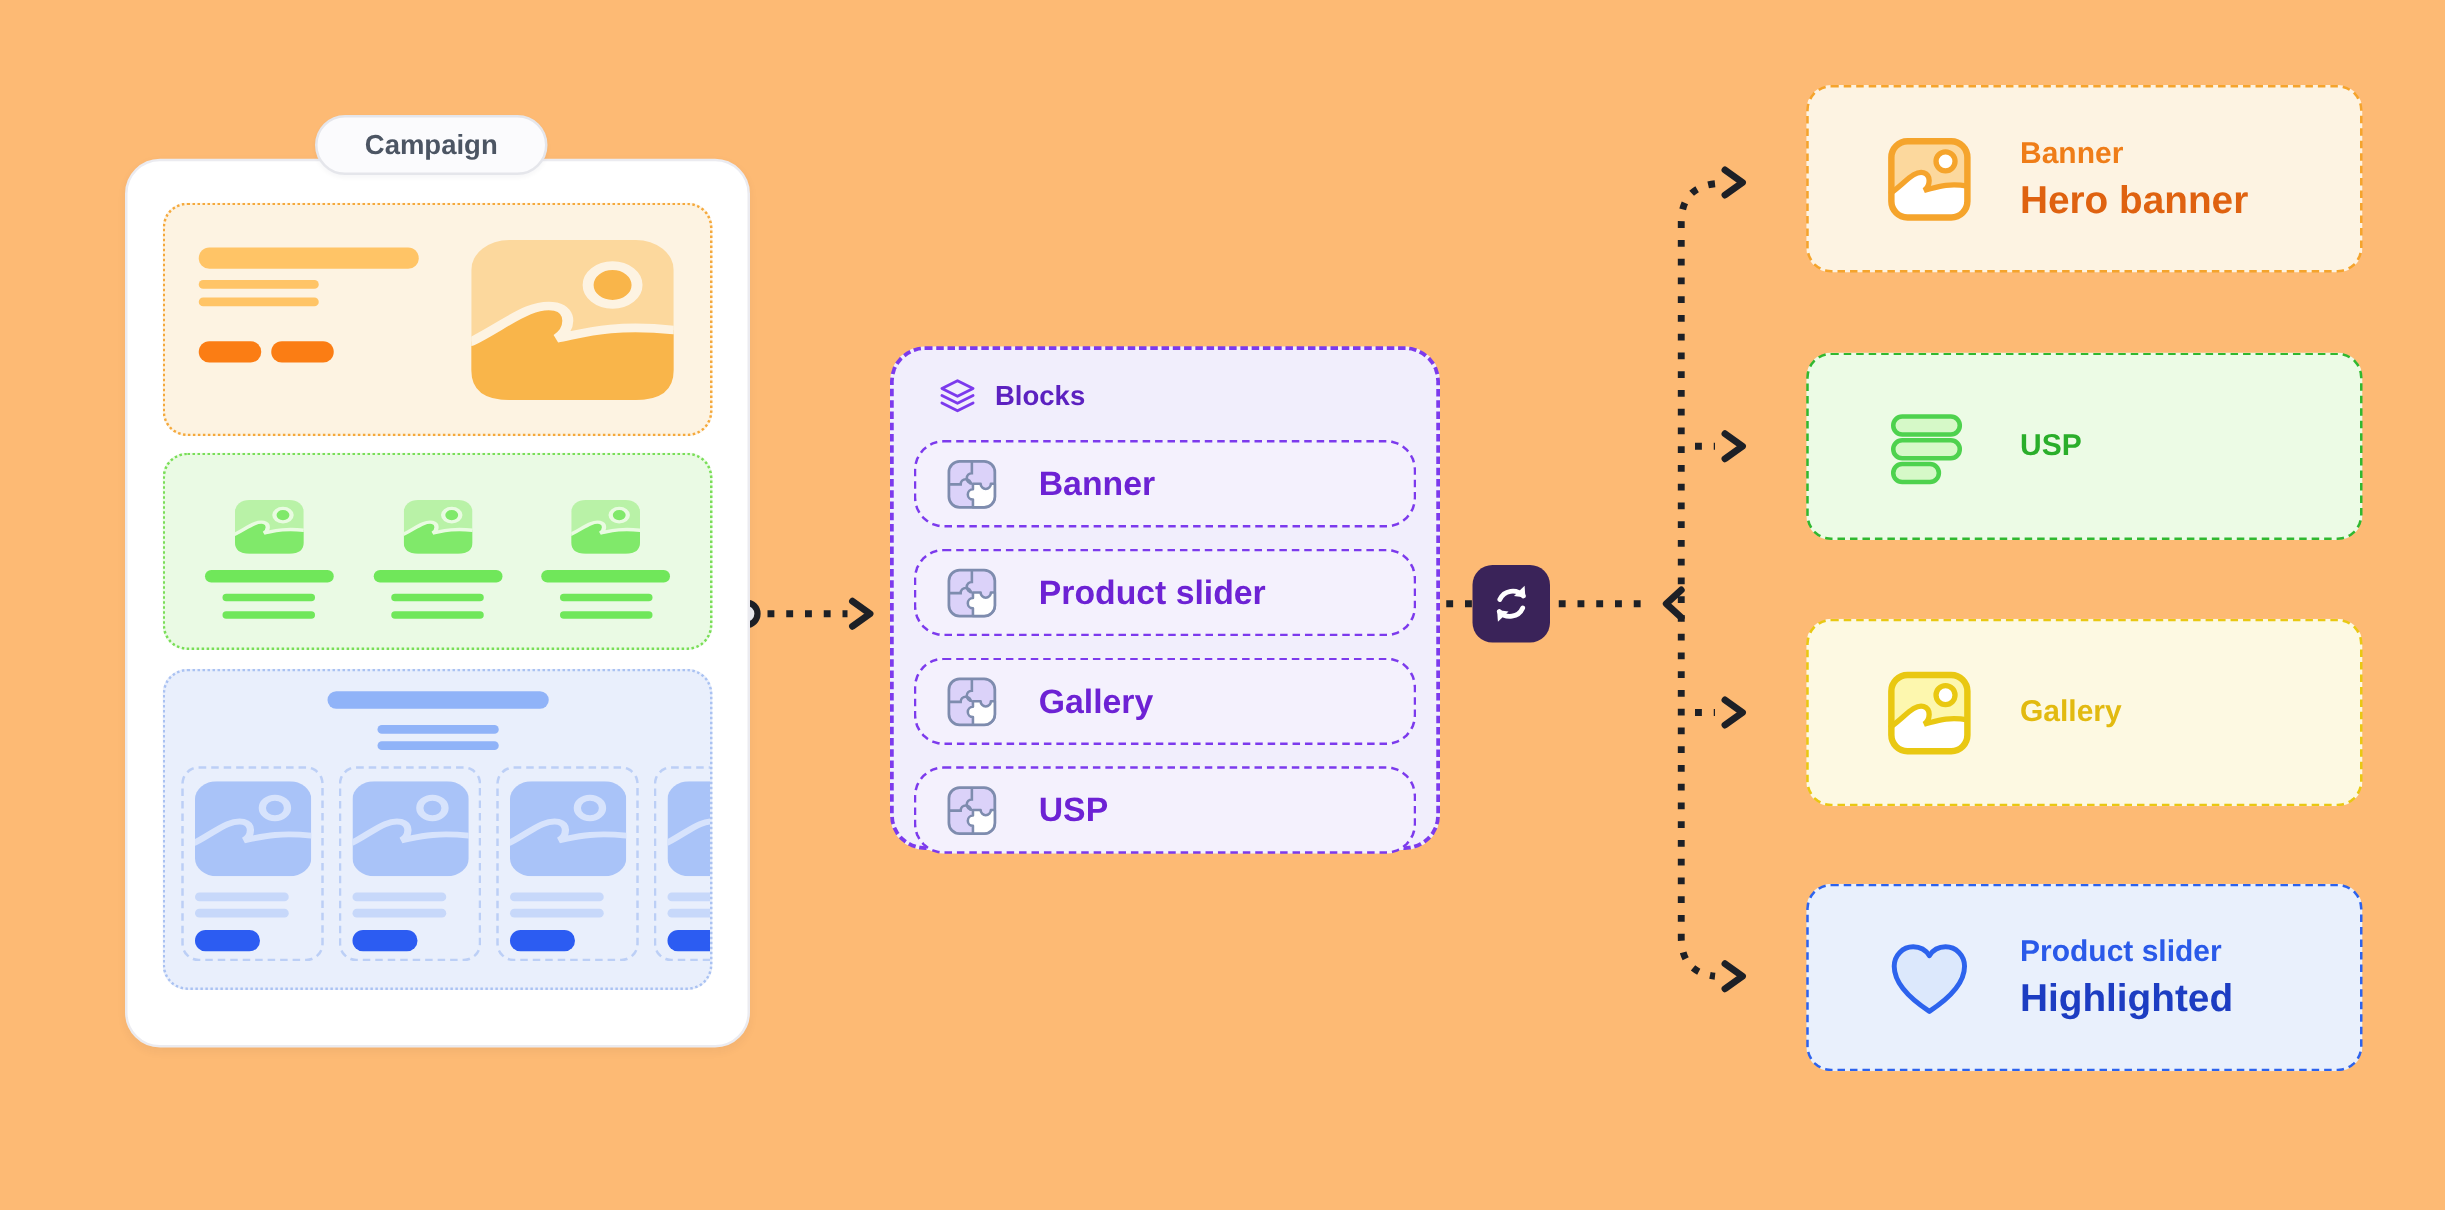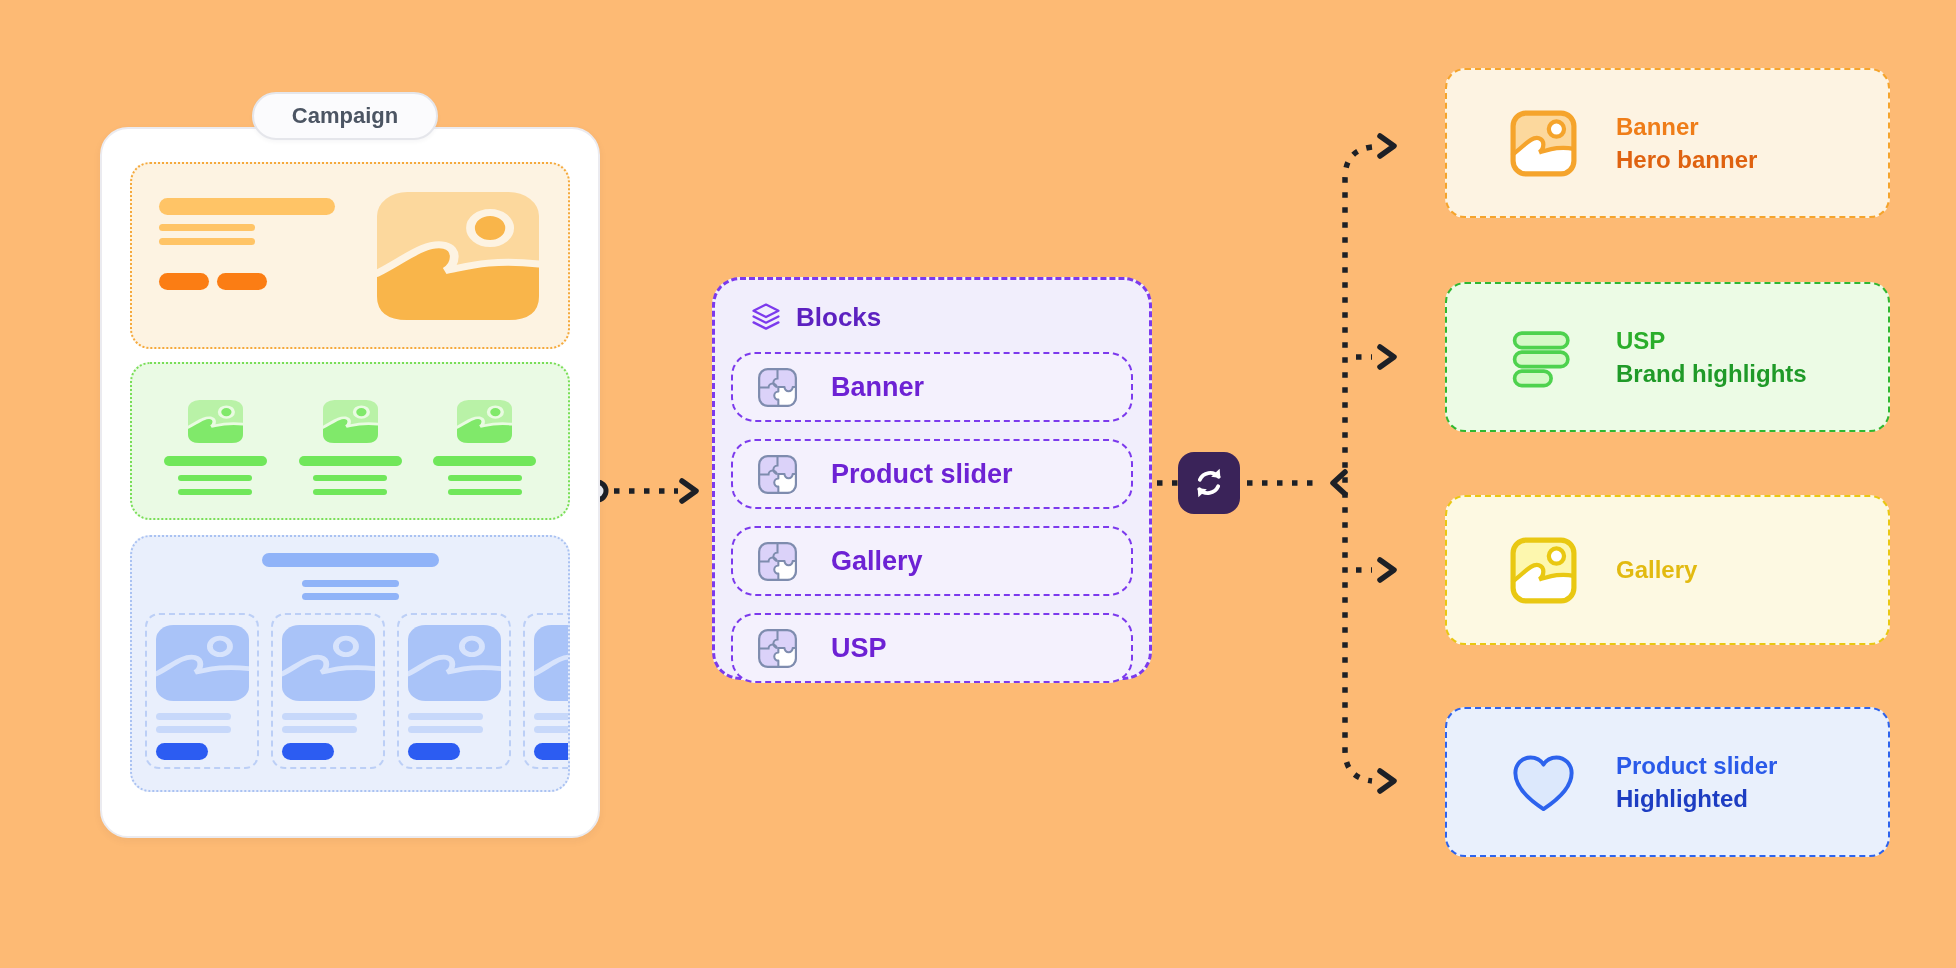--- a/index.html
+++ b/index.html
@@ -43,39 +43,39 @@
   .s-card{width:114px;height:156px;border:2px dashed #bccff6;border-radius:14px;box-sizing:border-box;
     padding:10px 9px;flex:none;}
   .sl{width:75px;height:7px;border-radius:4px;background:#c7d8fa;margin-top:8px;}
   .sl.two{margin-top:6px;}
   .s-btn{width:52px;height:17px;border-radius:9px;background:#2c5cf2;margin-top:10px;}
 
   
   .blocks-panel{position:absolute;left:712px;top:277px;width:440px;height:403px;background:#f1eefc;
     border:3px dashed #7c3aed;border-radius:28px;box-sizing:border-box;padding:23px 16px 0;}
   .blocks-header{display:flex;align-items:center;gap:13px;margin-left:18px;height:28px;}
-  .blocks-title{font-size:26px;font-weight:700;color:#5c21c0;}
+  .blocks-title{font-size:22px;font-weight:700;color:#5c21c0;}
   .block-item{height:70px;border:2px dashed #7c3aed;border-radius:24px;background:#f4f1fd;
     box-sizing:border-box;display:flex;align-items:center;padding-left:24px;gap:33px;margin-top:17px;}
   .block-item.first{margin-top:21px;}
   .block-label{font-size:27px;font-weight:700;color:#6d22d4;}
 
   
   .sync-badge{position:absolute;left:1178px;top:452px;width:62px;height:62px;background:#3a2359;
     border-radius:16px;display:flex;align-items:center;justify-content:center;z-index:2;}
 
   
   .out-card{position:absolute;left:1445px;width:445px;height:150px;border-radius:20px;box-sizing:border-box;
     display:flex;align-items:center;padding-left:60px;gap:36px;}
   .oc-banner{top:68px;background:#fdf3e2;border:2px dashed #f5a42c;}
   .oc-usp{top:282px;background:#ecfbe5;border:2px dashed #30b830;}
   .oc-gallery{top:495px;background:#fdf9e2;border:2px dashed #e9c812;}
   .oc-slider{top:707px;background:#e9f0fc;border:2px dashed #2d63ed;}
   .out-cat{font-size:24px;font-weight:600;}
-  .out-title{font-size:24px;font-weight:700;margin-top:5px;}
+  .out-title{font-size:31px;font-weight:700;margin-top:5px;}
   .oc-banner .out-cat{color:#ef7d18;} .oc-banner .out-title{color:#df6210;}
   .oc-usp .out-cat{color:#2aae2a;} .oc-usp .out-title{color:#1f9a28;}
   .oc-gallery .out-cat{color:#e2ba10;} .oc-gallery .out-title{color:#9b7508;}
   .oc-slider .out-cat{color:#2a5ae9;} .oc-slider .out-title{color:#1d3dc2;}
 </style>
 </head>
 <body>
 
 <div class="canvas">
 
@@ -286,21 +286,20 @@
   </div>
 
   <div class="out-card oc-usp">
     <svg width="73" height="73" viewBox="0 0 48 48">
       <rect x="5" y="8" width="35" height="9.5" rx="4.7" fill="#d6f9c8" stroke="#4ed24e" stroke-width="2.4"></rect>
       <rect x="5" y="20.5" width="35" height="9.5" rx="4.7" fill="#d6f9c8" stroke="#4ed24e" stroke-width="2.4"></rect>
       <rect x="5" y="33" width="24" height="9.5" rx="4.7" fill="#d6f9c8" stroke="#4ed24e" stroke-width="2.4"></rect>
     </svg>
     <div>
       <div class="out-cat">USP</div>
-      <div class="out-title">Brand highlights</div>
     </div>
   </div>
 
   <div class="out-card oc-gallery">
     <svg width="73" height="73" viewBox="0 0 48 48">
       <rect x="4" y="4" width="40" height="40" rx="8.5" fill="#fdf7ae"></rect>
       <path d="M4 31 C11 26 16 19 21 20.5 C25 21.8 24.6 27.4 21.3 29.8 C26.5 28.6 33 25.5 44 27.5 L44 35.5 Q44 44 35.5 44 L12.5 44 Q4 44 4 35.5 Z" fill="#ffffff"></path>
       <path d="M4 31 C11 26 16 19 21 20.5 C25 21.8 24.6 27.4 21.3 29.8 C26.5 28.6 33 25.5 44 27.5" fill="none" stroke="#e9c812" stroke-width="2.8" stroke-linecap="round"></path>
       <circle cx="32.5" cy="14.5" r="5" fill="#ffffff" stroke="#e9c812" stroke-width="2.8"></circle>
       <rect x="4" y="4" width="40" height="40" rx="8.5" fill="none" stroke="#e9c812" stroke-width="3.4"></rect>

